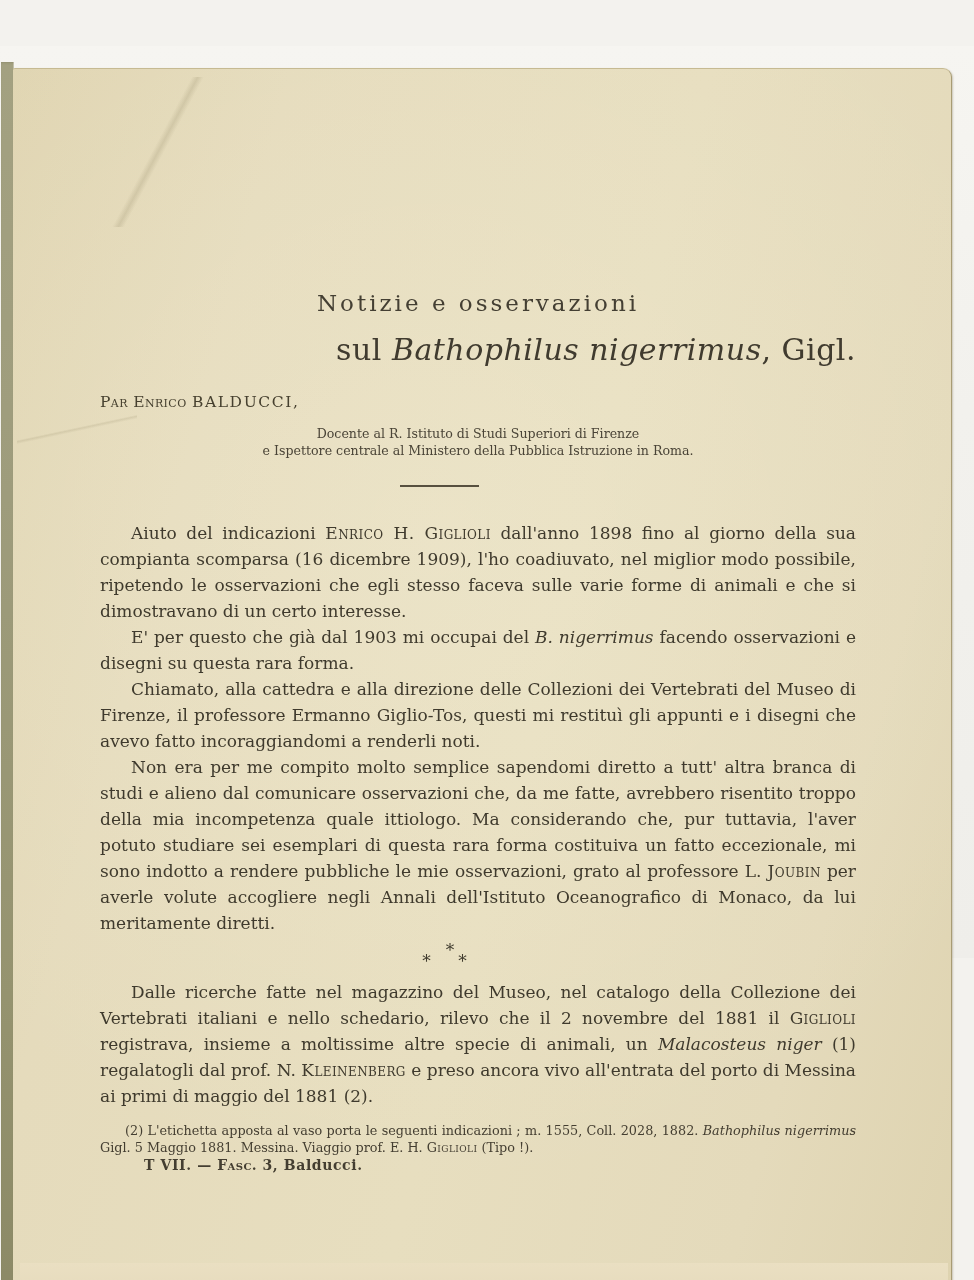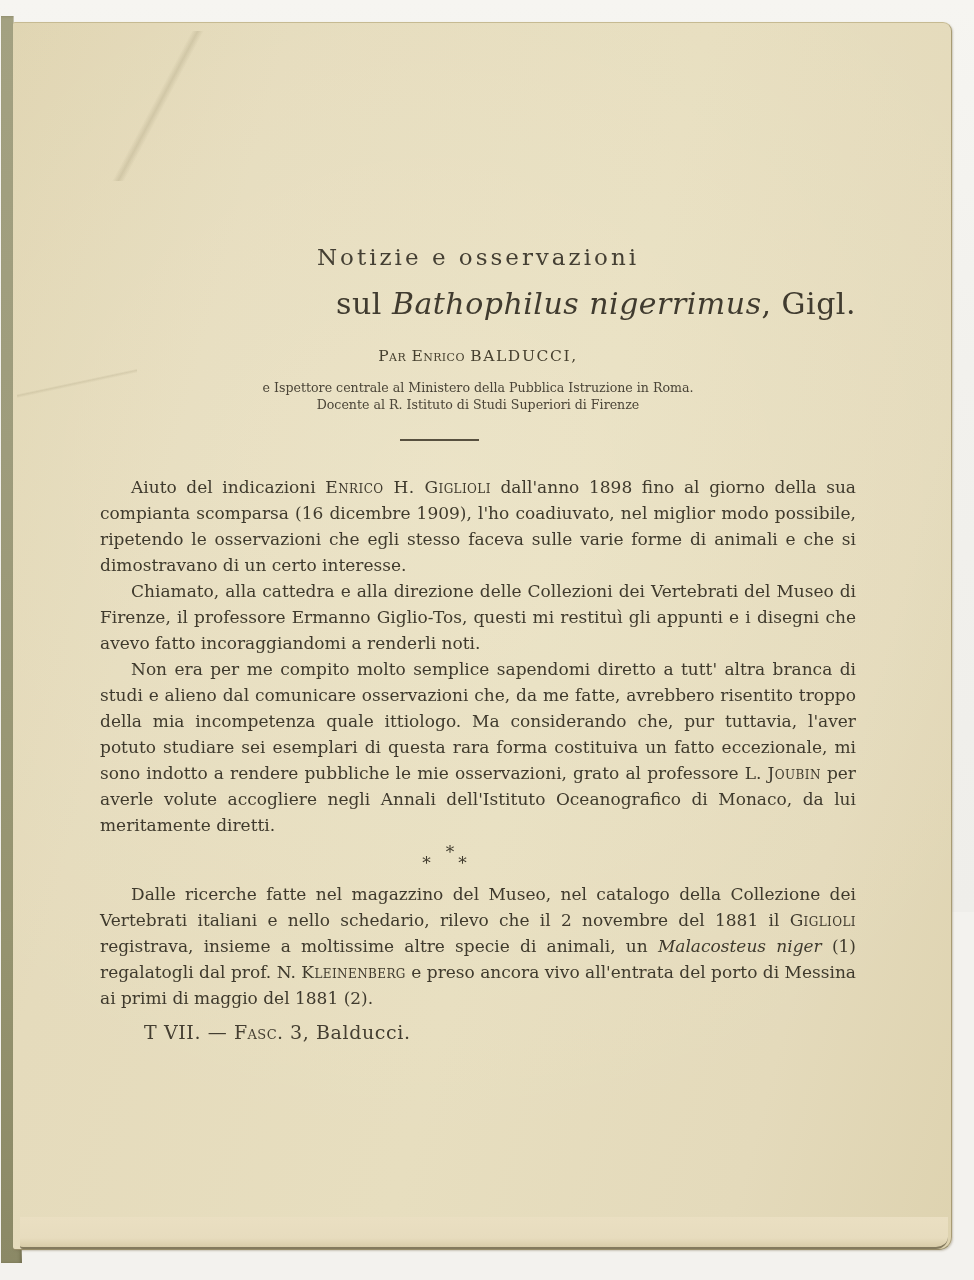--- a/index.html
+++ b/index.html
@@ -2,21 +2,21 @@
 <html><head>
 <meta charset="utf-8">
 <style>
   html,body{margin:0;padding:0;}
   body{
     width:974px;height:1280px;overflow:hidden;
     background:#f3f2ee;
     font-family:"DejaVu Serif","Liberation Serif",serif;
   }
   .scan{position:relative;width:974px;height:912px;
-    background:linear-gradient(180deg,#f6f5f1 0%,#f2f1ed 40%,#efeeea 100%);}
+    background:linear-gradient(180deg,#f6f5f1 0%,#f2f1ed 40%,#efeeea 100%);margin-top:46px;}
 
   
   .cover-strip{
     position:absolute;left:1px;top:16px;width:21px;height:1247px;
     background:linear-gradient(180deg,#a3a181 0%,#9e9c7c 35%,#95936f 75%,#8b8966 100%);
     clip-path:polygon(0 0,60% 0,95% 97%,100% 100%,0 100%);
     box-shadow:inset -2px 0 3px rgba(70,65,40,.35);
   }
 
   
@@ -40,35 +40,35 @@
   .bottom-band{position:absolute;left:7px;right:3px;bottom:0;height:30px;
     background:linear-gradient(180deg,#eadfc2 0%,#e7dcbe 70%,#d8cca8 100%);
     border-bottom:2px solid #837a5e;border-radius:0 0 12px 3px;}
 
   
   .text-area{position:absolute;left:87px;top:221px;width:756px;color:#3f3a2d;}
   .title-1{margin:0;font-size:23px;font-weight:400;letter-spacing:3px;
     text-align:center;color:#443f33;}
   .title-2{margin:16px 0 0 0;font-size:30px;font-weight:400;letter-spacing:.5px;
     text-align:right;color:#403b2f;}
-  .byline{margin-top:26px;text-align:center;font-size:15.5px;letter-spacing:1.6px;color:#46402f;}
+  .byline{margin-top:26px;text-align:left;font-size:15.5px;letter-spacing:1.6px;color:#46402f;}
   .affiliation{margin-top:14px;text-align:center;font-size:12.6px;line-height:17px;color:#4a4437;}
   .rule{width:79px;height:2px;background:#57503f;margin-top:26px;margin-left:300px;}
 
   .body-text{margin-top:33px;font-size:17px;line-height:26px;text-align:justify;}
   .body-text p{margin:0;text-indent:31px;}
 
   .asterism{margin:9px 0 12px 0;text-align:center;font-size:17px;line-height:11px;
     letter-spacing:0;color:#3f3a2d;transform:translateX(-28px);}
   .asterism .star-top{display:block;line-height:10px;}
   .asterism .star-row{display:inline-block;letter-spacing:11px;line-height:12px;}
 
   .footnotes{margin-top:13px;font-size:12.8px;line-height:17.4px;text-align:justify;color:#443e31;}
   .footnotes p{margin:0;text-indent:25px;}
-  .signature{text-indent:44px !important;font-size:19px;letter-spacing:.6px;}
+  .signature{text-indent:44px !important;font-size:14px;letter-spacing:.6px;font-weight:bold;}
 
   .seg-i{font-style:italic;}
   .seg-sc{font-variant:small-caps;letter-spacing:.4px;}
 </style>
 </head>
 <body>
 
 <div class="scan">
 
   <div class="cover-strip"></div>
@@ -81,38 +81,40 @@
 
     <div class="text-area">
 
       <h1 class="title-1">Notizie e osservazioni</h1>
 
       <h2 class="title-2"><span>sul </span><span class="seg-i">Bathophilus nigerrimus</span><span>, Gigl.</span></h2>
 
       <div class="byline"><span class="seg-sc">Par Enrico </span><span>BALDUCCI,</span></div>
 
       <div class="affiliation">
+        <div>Docente al R. Istituto di Studi Superiori di Firenze</div>
         <div>e Ispettore centrale al Ministero della Pubblica Istruzione in Roma.</div>
-        <div>Docente al R. Istituto di Studi Superiori di Firenze</div>
       </div>
 
       <div class="rule"></div>
 
       <div class="body-text">
         <p><span>Aiuto del indicazioni </span><span class="seg-sc">Enrico H. Giglioli</span><span> dall'anno 1898 fino al giorno della sua compianta scomparsa (16 dicembre 1909), l'ho coadiuvato, nel miglior modo possibile, ripetendo le osservazioni che egli stesso faceva sulle varie forme di animali e che si dimostravano di un certo interesse.</span></p>
+        <p><span>E' per questo che già dal 1903 mi occupai del </span><span class="seg-i">B. nigerrimus</span><span> facendo osservazioni e disegni su questa rara forma.</span></p>
         <p><span>Chiamato, alla cattedra e alla direzione delle Collezioni dei Vertebrati del Museo di Firenze, il professore Ermanno Giglio-Tos, questi mi restituì gli appunti e i disegni che avevo fatto incoraggiandomi a renderli noti.</span></p>
         <p><span>Non era per me compito molto semplice sapendomi diretto a tutt' altra branca di studi e alieno dal comunicare osservazioni che, da me fatte, avrebbero risentito troppo della mia incompetenza quale ittiologo. Ma considerando che, pur tuttavia, l'aver potuto studiare sei esemplari di questa rara forma costituiva un fatto eccezionale, mi sono indotto a rendere pubbliche le mie osservazioni, grato al professore L. </span><span class="seg-sc">Joubin</span><span> per averle volute accogliere negli Annali dell'Istituto Oceanografico di Monaco, da lui meritamente diretti.</span></p>
 
         <div class="asterism">
           <span class="star-top">*</span>
           <span class="star-row">* *</span>
         </div>
 
         <p><span>Dalle ricerche fatte nel magazzino del Museo, nel catalogo della Collezione dei Vertebrati italiani e nello schedario, rilevo che il 2 novembre del 1881 il </span><span class="seg-sc">Giglioli</span><span> registrava, insieme a moltissime altre specie di animali, un </span><span class="seg-i">Malacosteus niger</span><span> (1) regalatogli dal prof. N. </span><span class="seg-sc">Kleinenberg</span><span> e preso ancora vivo all'entrata del porto di Messina ai primi di maggio del 1881 (2).</span></p>
       </div>
 
       <div class="footnotes">
+        <p><span>(2) L'etichetta apposta al vaso porta le seguenti indicazioni ; m. 1555, Coll. 2028, 1882. </span><span class="seg-i">Bathophilus nigerrimus</span><span> Gigl. 5 Maggio 1881. Messina. Viaggio prof. E. H. </span><span class="seg-sc">Giglioli</span><span> (Tipo !).</span></p>
         <p class="signature"><span>T  VII. — </span><span class="seg-sc">Fasc.</span><span> 3, Balducci.</span></p>
       </div>
 
     </div>
   </div>
 </div>
 
 </body></html>

